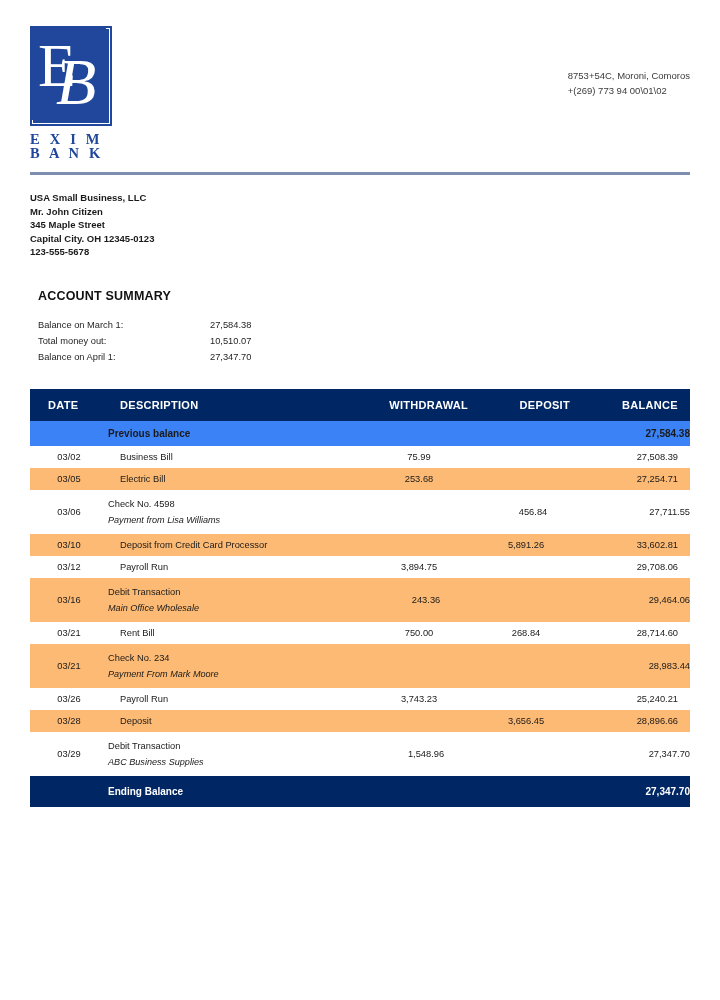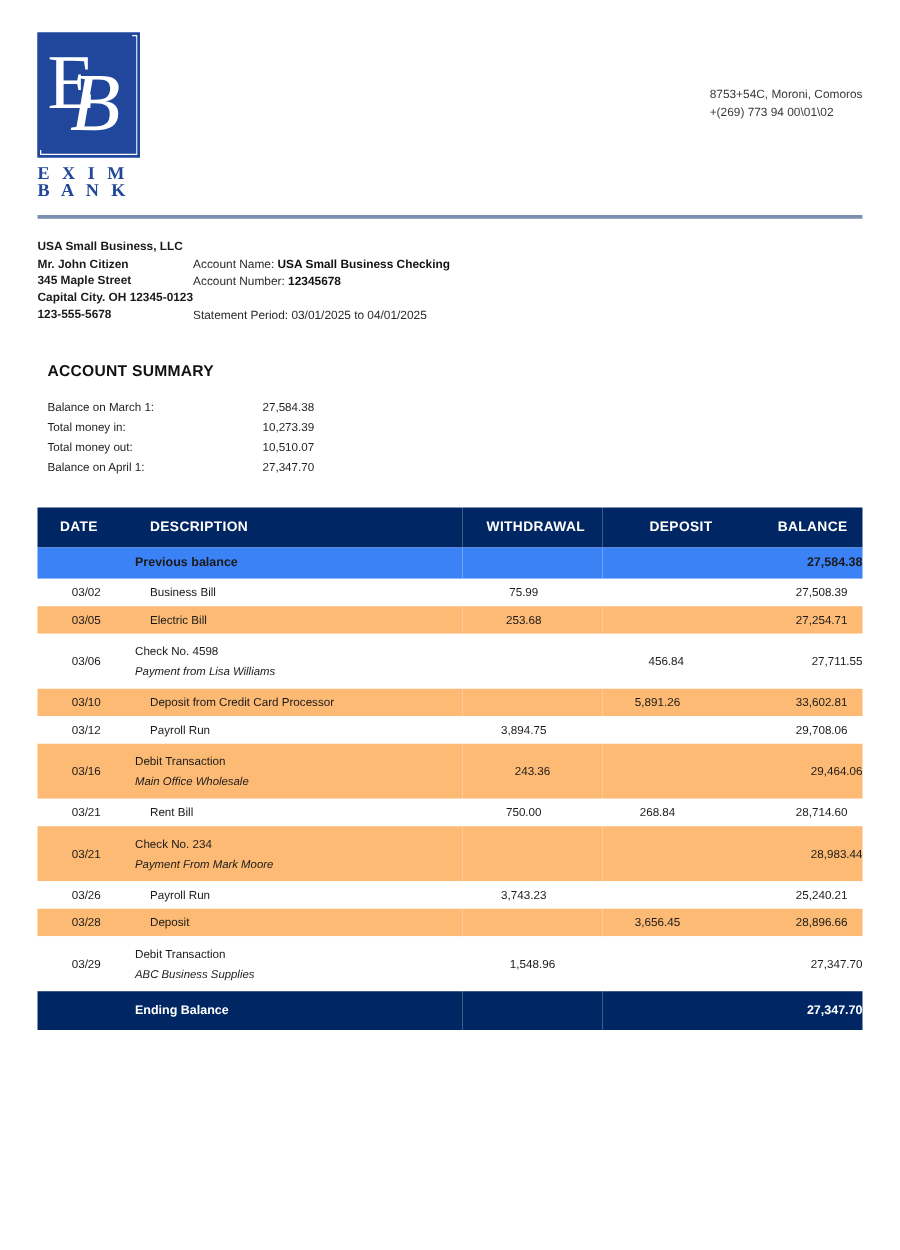--- a/index.html
+++ b/index.html
@@ -66,21 +66,21 @@
 
   .divider {
     height: 3px;
     background: #7c8fae;
     margin-top: 6px;
   }
 
   
   .parties {
     display: flex;
-    justify-content: flex-start;
+    justify-content: space-between;
     margin-top: 16px;
   }
   .customer {
     font-size: 9.5px;
     font-weight: bold;
     line-height: 13.5px;
     color: #1a1a1a;
   }
   .account-info {
     width: 290px;
@@ -209,46 +209,28 @@
 
   <div class="parties">
     <div class="customer">
       <div>USA Small Business, LLC</div>
       <div>Mr. John Citizen</div>
       <div>345 Maple Street</div>
       <div>Capital City. OH 12345-0123</div>
       <div>123-555-5678</div>
     </div>
 
-    <div class="account-info">
-      <div>
-        <span>Account Name:</span>
-        <span class="val">USA Small Business Checking</span>
-      </div>
-      <div>
-        <span>Account Number:</span>
-        <span class="val">12345678</span>
-      </div>
-      <div class="period">
-        <span>Statement Period:</span>
-        <span>03/01/2025 to 04/01/2025</span>
-      </div>
-    </div>
   </div>
 
   <div class="summary">
     <h2>ACCOUNT SUMMARY</h2>
 
     <div class="summary-row">
       <span class="label">Balance on March 1:</span>
       <span class="amount">27,584.38</span>
-    </div>
-    <div class="summary-row">
-      <span class="label">Total money in:</span>
-      <span class="amount">10,273.39</span>
     </div>
     <div class="summary-row">
       <span class="label">Total money out:</span>
       <span class="amount">10,510.07</span>
     </div>
     <div class="summary-row">
       <span class="label">Balance on April 1:</span>
       <span class="amount">27,347.70</span>
     </div>
   </div>

